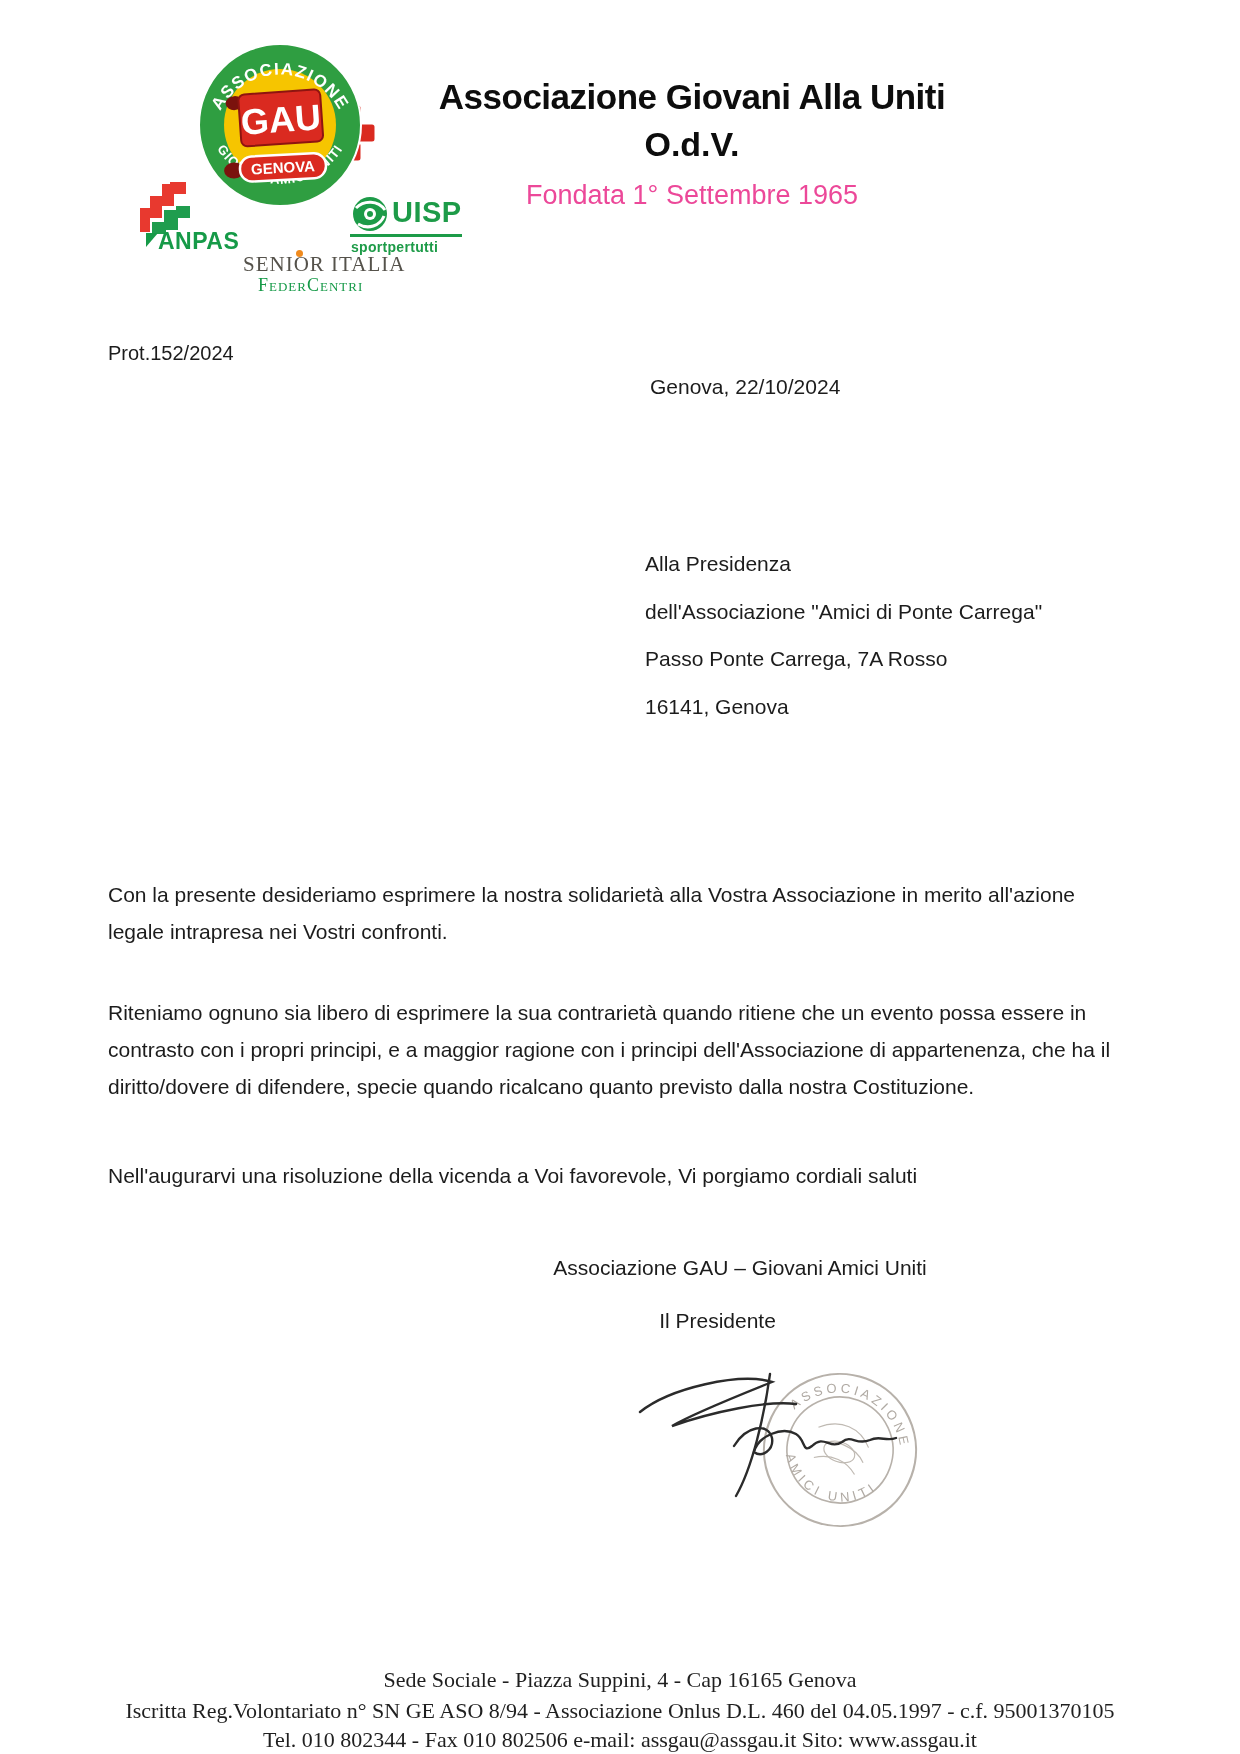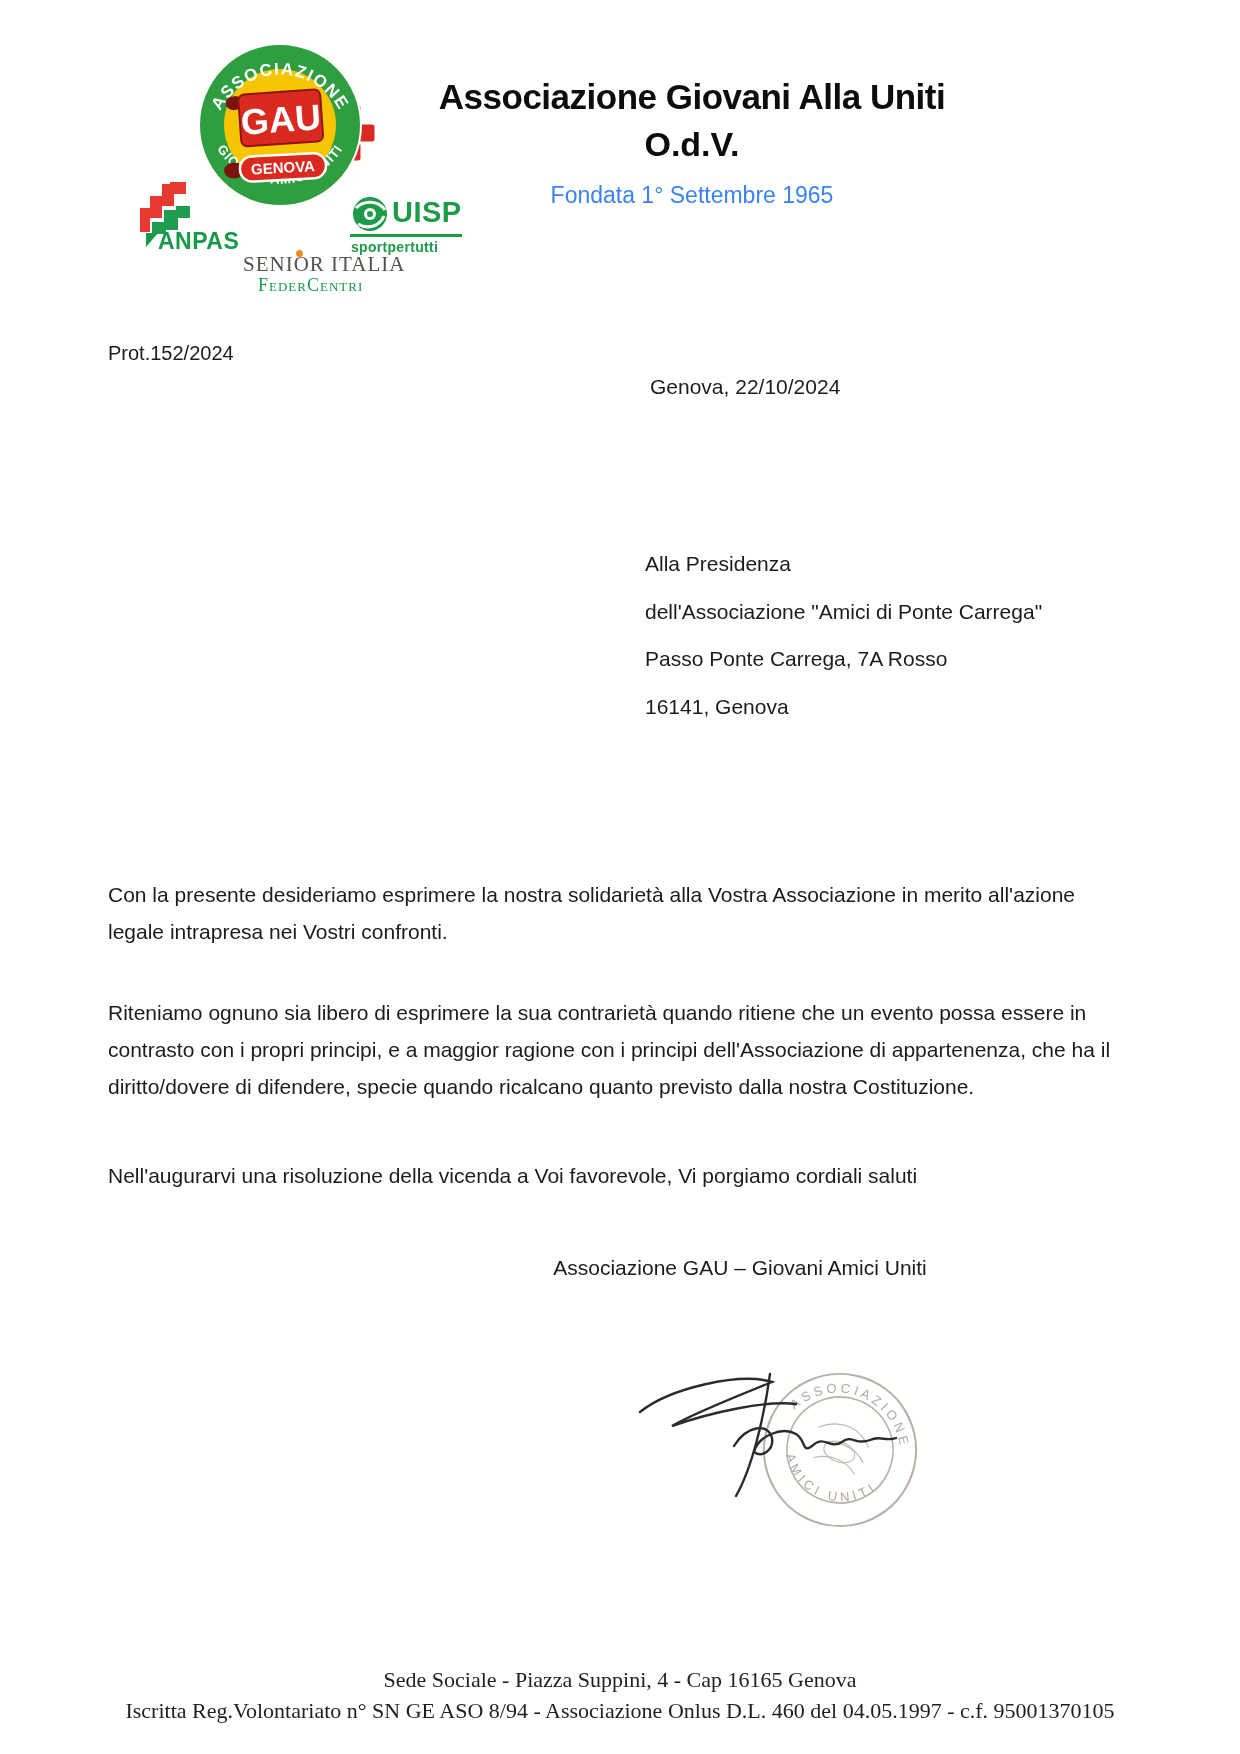--- a/index.html
+++ b/index.html
@@ -6,21 +6,21 @@
   .page{
     position:relative;width:1240px;height:1754px;margin:0 auto;background:#fff;
     font-family:"Liberation Sans",sans-serif;color:#1c1c1c;overflow:hidden;
   }
   .abs{position:absolute;}
 
   
   .title-block{left:372px;top:74px;width:640px;text-align:center;}
   .title-l1{font-size:35px;font-weight:bold;letter-spacing:-.5px;color:#0d0d0d;line-height:46px;}
   .title-l2{font-size:34px;font-weight:bold;color:#0d0d0d;line-height:48px;}
-  .title-sub{font-size:23px;color:#3b82f6;line-height:38px;margin-top:8px;}
+  .title-sub{font-size:27px;color:#ec4899;line-height:38px;margin-top:8px;}
 
   
   .anpas-wrap{left:138px;top:180px;width:140px;}
   .anpas-text{position:absolute;left:20px;top:48px;font-size:23px;font-weight:bold;color:#169a48;letter-spacing:.5px;}
   .anpas-flag{position:absolute;left:8px;top:53px;width:0;height:0;border-top:14px solid #169a48;border-right:12px solid transparent;}
   .uisp-wrap{left:350px;top:198px;width:130px;}
   .uisp-text{position:absolute;left:42px;top:-2px;font-size:29px;font-weight:bold;color:#1d9b48;letter-spacing:.5px;}
   .uisp-rule{position:absolute;left:0;top:36px;width:112px;height:3px;background:#1d9b48;}
   .uisp-sub{position:absolute;left:1px;top:41px;font-size:14px;font-weight:bold;color:#1d9b48;letter-spacing:.3px;}
   .senior-wrap{left:243px;top:252px;width:220px;}
@@ -130,20 +130,21 @@
 16141, Genova</div>
 
   <div class="abs para p1">Con la presente desideriamo esprimere la nostra solidarietà alla Vostra Associazione in merito all'azione
 legale intrapresa nei Vostri confronti.</div>
   <div class="abs para p2">Riteniamo ognuno sia libero di esprimere la sua contrarietà quando ritiene che un evento possa essere in
 contrasto con i propri principi, e a maggior ragione con i principi dell'Associazione di appartenenza, che ha il
 diritto/dovere di difendere, specie quando ricalcano quanto previsto dalla nostra Costituzione.</div>
   <div class="abs para p3">Nell'augurarvi una risoluzione della vicenda a Voi favorevole, Vi porgiamo cordiali saluti</div>
 
   <div class="abs sign-org">Associazione GAU – Giovani Amici Uniti</div>
+  <div class="abs sign-role">Il Presidente</div>
 
   <div class="abs sig-area">
     <svg width="330" height="200" viewBox="0 0 330 200">
 
       <g transform="translate(240,88) rotate(20)" stroke="#aba49c" fill="none" opacity="0.85">
         <circle r="76" stroke-width="2.2"></circle>
         <circle r="53" stroke-width="1.6"></circle>
         <defs>
           <path id="stTop" d="M -63 6 A 63 63 0 0 1 63 6"></path>
           <path id="stBot" d="M -57 -6 A 57 57 0 0 0 57 -6"></path>
@@ -165,14 +166,15 @@
       <g stroke="#2b2b2b" stroke-width="2.4" fill="none" stroke-linecap="round">
         <path d="M 40,50 C 70,26 140,10 172,20 C 142,32 92,52 72,64 C 112,50 168,38 196,42"></path>
         <path d="M 170,12 C 164,56 152,106 136,134"></path>
         <path d="M 134,84 C 146,64 168,60 172,76 C 174,88 162,96 154,90 C 158,74 182,64 196,72 C 206,78 202,92 212,84 C 224,72 230,88 242,80 C 252,72 256,84 270,78 C 280,73 286,80 296,76"></path>
       </g>
     </svg>
   </div>
 
   <div class="abs footer-line f1">Sede Sociale - Piazza Suppini, 4 - Cap 16165 Genova</div>
   <div class="abs footer-line f2">Iscritta Reg.Volontariato n° SN GE ASO 8/94 - Associazione Onlus D.L. 460 del 04.05.1997 - c.f. 95001370105</div>
+  <div class="abs footer-line f3">Tel. 010 802344 - Fax 010 802506  e-mail: assgau@assgau.it  Sito: www.assgau.it</div>
 
 </div>
 
 </body></html>

